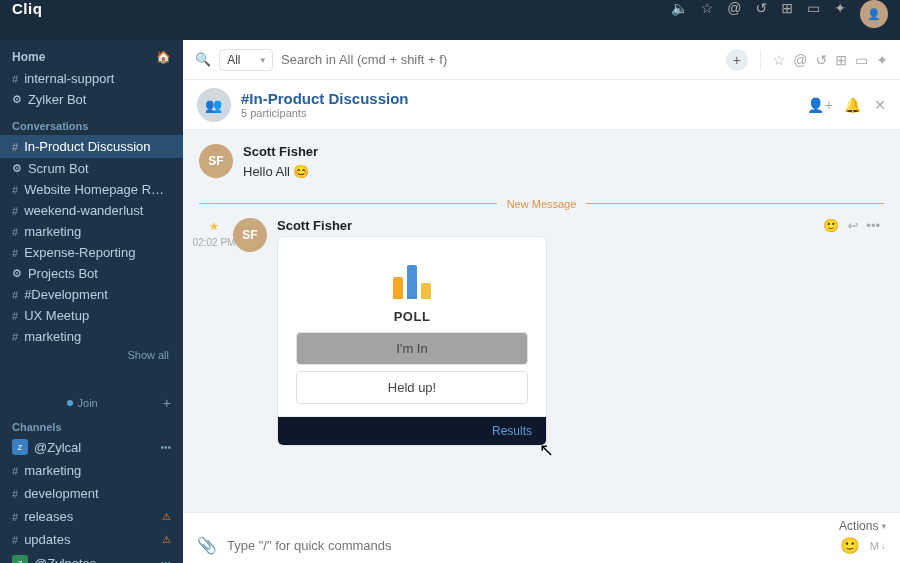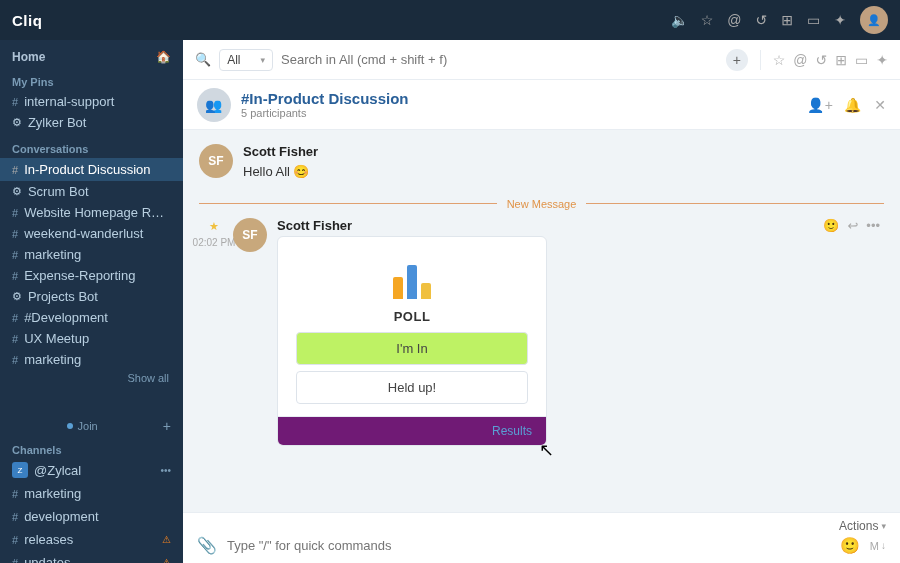--- a/index.html
+++ b/index.html
@@ -1,21 +1,21 @@
 <!DOCTYPE html>
 <html><head>
   <meta charset="utf-8">
   <style>
     * { margin: 0; padding: 0; box-sizing: border-box; }
     body { font-family: -apple-system, BlinkMacSystemFont, 'Segoe UI', sans-serif; font-size: 13px; background: #fff; display: flex; flex-direction: column; height: 563px; width: 900px; overflow: hidden; }
   </style>
 </head>
 <body>
 
-<div style="height:40px; background:#1a2b3c; display:flex; align-items:center; padding:0 12px; gap:8px; flex-shrink:0;">
+<div style="height:40px; background:#1a2b3c; display:flex; align-items:flex-start; padding:0 12px; gap:8px; flex-shrink:0;">
   <span style="color:#fff; font-weight:700; font-size:15px; letter-spacing:0.5px;">Cliq</span>
   <div style="flex:1;"></div>
   <span style="color:#aaa; font-size:14px; cursor:pointer;">🔈</span>
   <div style="display:flex; align-items:center; gap:14px; margin-left:4px;">
     <span style="color:#aaa; font-size:14px; cursor:pointer;">☆</span>
     <span style="color:#aaa; font-size:14px; cursor:pointer;">@</span>
     <span style="color:#aaa; font-size:14px; cursor:pointer;">↺</span>
     <span style="color:#aaa; font-size:14px; cursor:pointer;">⊞</span>
     <span style="color:#aaa; font-size:14px; cursor:pointer;">▭</span>
     <span style="color:#aaa; font-size:14px; cursor:pointer;">✦</span>
@@ -27,23 +27,20 @@
 
 <div style="display:flex; flex:1; overflow:hidden;">
 
   <div style="width:183px; background:#1e3248; flex-shrink:0; display:flex; flex-direction:column; overflow-y:auto; overflow-x:hidden;">
 
     <div style="display:flex; align-items:center; justify-content:space-between; padding:10px 12px 4px;">
       <span style="color:#afc3d6; font-size:12px; font-weight:600;">Home</span>
       <span style="color:#aaa; font-size:12px;">🏠</span>
     </div>
 
-    <div style="padding:6px 12px 2px;">
-      <span style="color:#7a9bb5; font-size:11px; font-weight:600;">My Pins</span>
-    </div>
     <div style="display:flex; align-items:center; padding:3px 12px; color:#b8cfe0; font-size:13px; cursor:pointer; gap:6px;">
       <span style="color:#7a9bb5; font-size:11px;">#</span>
       <span>internal-support</span>
     </div>
     <div style="display:flex; align-items:center; padding:3px 12px; color:#b8cfe0; font-size:13px; cursor:pointer; gap:6px;">
       <span style="font-size:11px;">⚙</span>
       <span>Zylker Bot</span>
     </div>
 
     <div style="padding:8px 12px 2px;">
@@ -214,29 +211,29 @@
               <div style="padding:18px 18px 12px; display:flex; flex-direction:column; align-items:center;">
 
                 <div style="width:50px; height:44px; display:flex; align-items:flex-end; gap:4px; justify-content:center; margin-bottom:10px;">
                   <div style="width:10px; height:22px; background:#f5a623; border-radius:2px 2px 0 0;"></div>
                   <div style="width:10px; height:34px; background:#4a90d9; border-radius:2px 2px 0 0;"></div>
                   <div style="width:10px; height:16px; background:#f0c040; border-radius:2px 2px 0 0;"></div>
                 </div>
 
                 <div style="font-size:13px; font-weight:700; color:#333; margin-bottom:8px; letter-spacing:0.5px;">POLL</div>
 
-                <button style="border:1px solid #dde3ea; border-radius:4px; padding:8px 16px; text-align:center; font-size:13px; color:#444; cursor:pointer; margin-bottom:6px; width:100%; background:#bef264;">
+                <button style="border:1px solid #dde3ea; border-radius:4px; padding:8px 16px; text-align:center; font-size:13px; color:#444; cursor:pointer; margin-bottom:6px; width:100%; background:#a3a3a3;">
                   <span>I'm In</span>
                 </button>
                 <button style="border:1px solid #dde3ea; border-radius:4px; padding:8px 16px; text-align:center; font-size:13px; color:#444; cursor:pointer; width:100%; background:#fff;">
                   <span>Held up!</span>
                 </button>
 
               </div>
-              <div style="text-align:right; padding:7px 14px; border-top:1px solid #e8edf2; font-size:12px; color:#5a9fd4; cursor:pointer; background:#701a75;">
+              <div style="text-align:right; padding:7px 14px; border-top:1px solid #e8edf2; font-size:12px; color:#5a9fd4; cursor:pointer; background:#0f172a;">
                 <span>Results</span>
               </div>
             </div>
 
           </div>
         </div>
 
         <div style="position:relative; height:0; overflow:visible;">
           <span style="position:absolute; left:340px; top:-15px; font-size:18px; pointer-events:none;">↖</span>
         </div>

